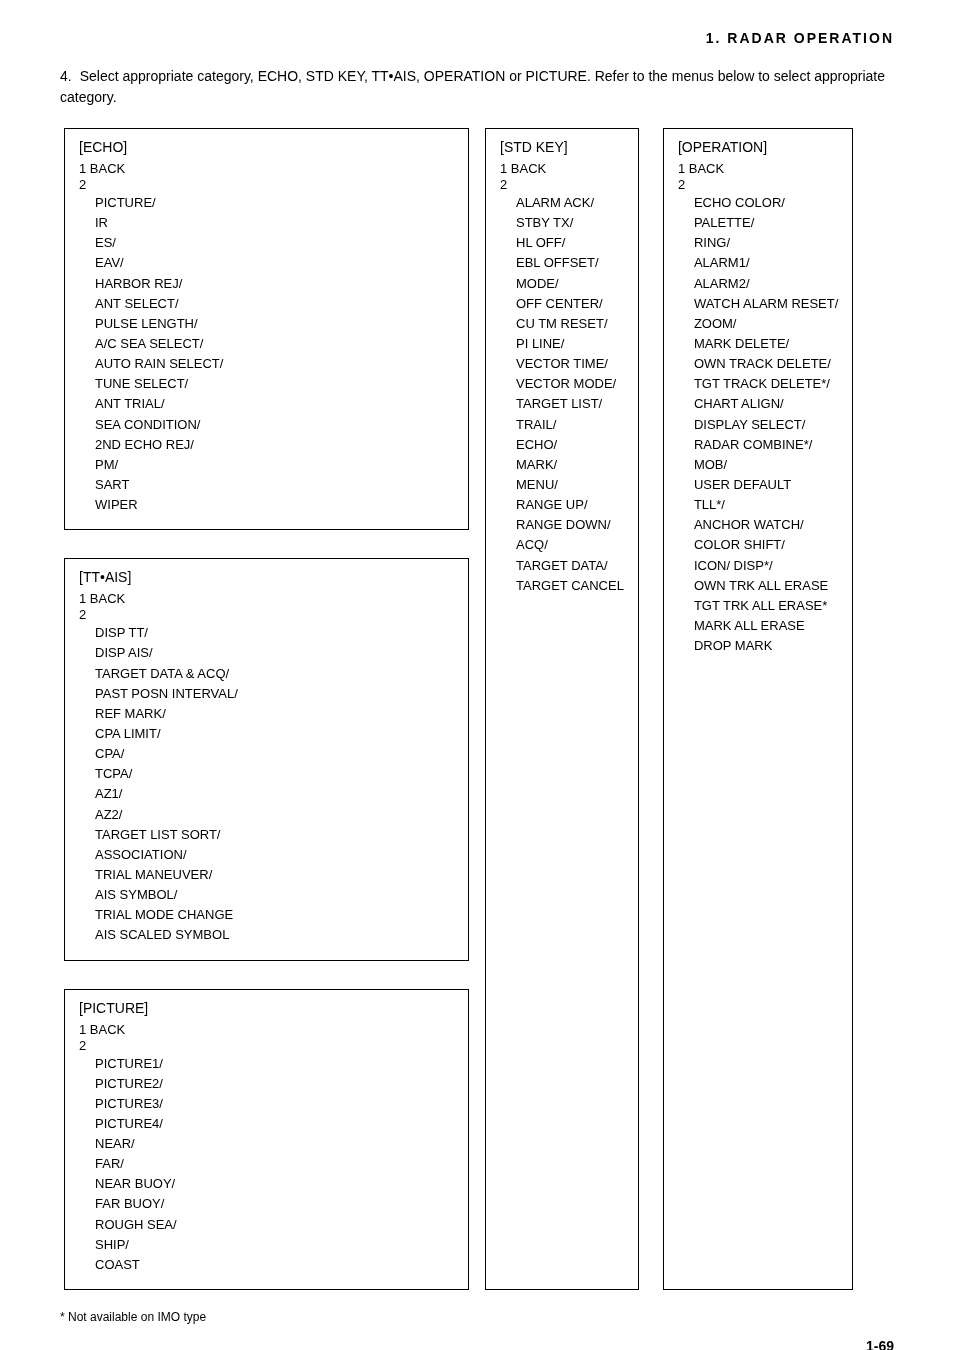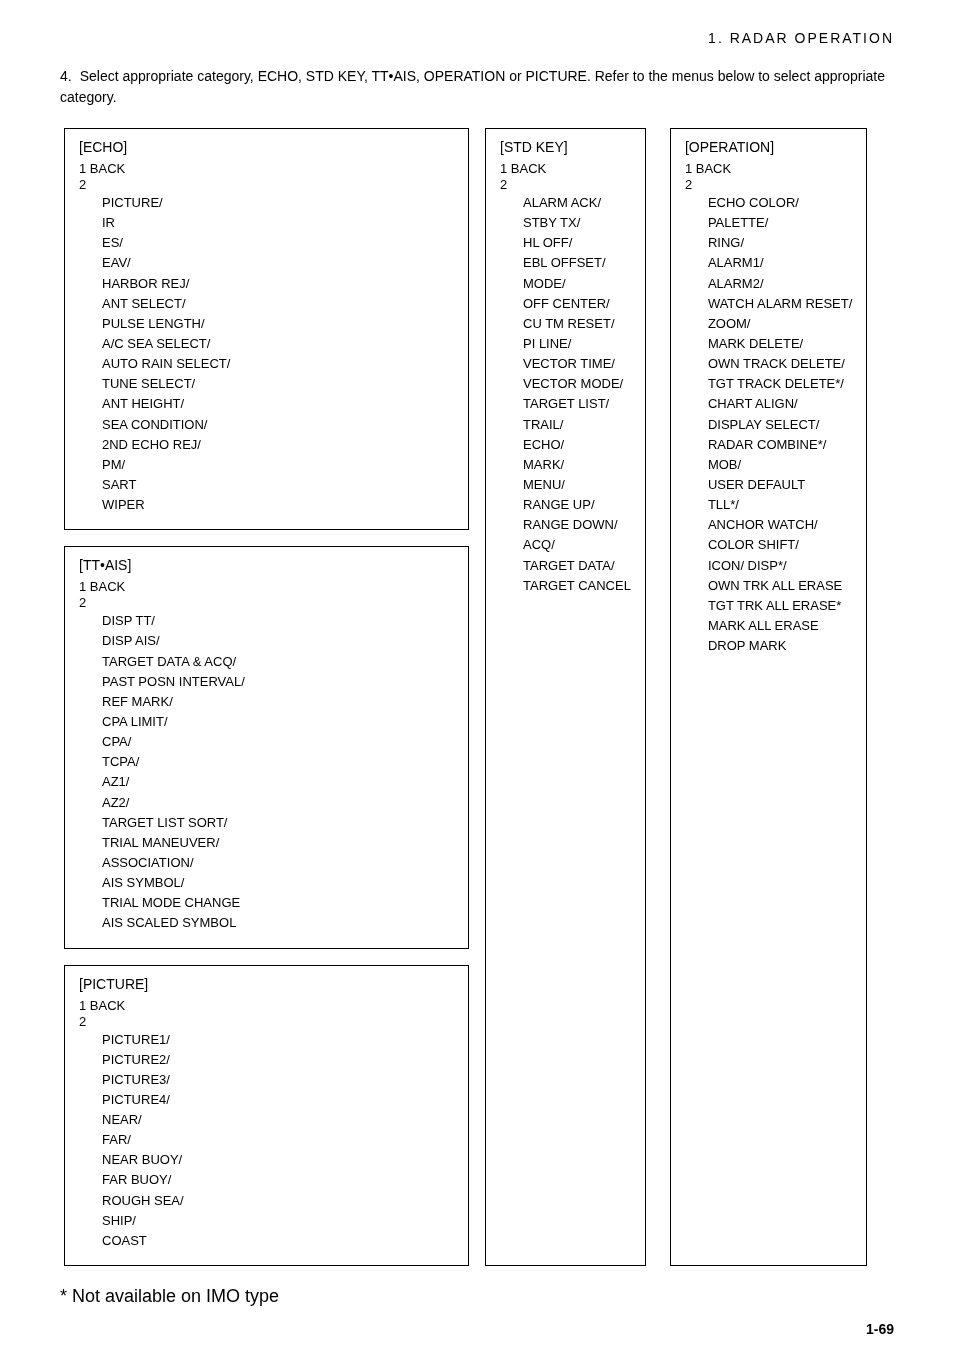--- a/index.html
+++ b/index.html
@@ -14,21 +14,21 @@
     }
     .page-container {
       width: 954px;
       min-height: 1350px;
       padding: 30px 60px 60px 60px;
       position: relative;
     }
     .header-right {
       text-align: right;
       font-size: 14px;
-      font-weight: normal;
+      font-weight: bold;
       margin-bottom: 20px;
       letter-spacing: 2px;
     }
     .intro-text {
       margin-bottom: 16px;
       font-size: 14px;
       line-height: 1.5;
     }
     .intro-text .step-number {
       margin-right: 8px;
@@ -40,39 +40,39 @@
     }
     .menu-box-title {
       font-size: 14px;
       margin-bottom: 6px;
     }
     .menu-item-num {
       font-size: 13px;
       margin-bottom: 1px;
     }
     .menu-item-sub {
-      margin-left: 23px;
+      margin-left: 16px;
       font-size: 13px;
       line-height: 1.55;
     }
     .menu-item-sub div {
       line-height: 1.55;
     }
     .left-col {
       display: flex;
       flex-direction: column;
-      gap: 8px;
+      gap: 20px;
     }
     .right-col {
       display: flex;
       flex-direction: row;
       gap: 16px;
     }
     .footnote {
-      font-size: 18px;
+      font-size: 12px;
       margin-top: 16px;
     }
     .page-number {
       position: absolute;
       bottom: 30px;
       right: 60px;
       font-size: 14px;
       font-weight: bold;
     }
   </style>
@@ -99,21 +99,21 @@
           <div>PICTURE/</div>
           <div>IR</div>
           <div>ES/</div>
           <div>EAV/</div>
           <div>HARBOR REJ/</div>
           <div>ANT SELECT/</div>
           <div>PULSE LENGTH/</div>
           <div>A/C SEA SELECT/</div>
           <div>AUTO RAIN SELECT/</div>
           <div>TUNE SELECT/</div>
-          <div>ANT HEIGHT/</div>
+          <div>ANT TRIAL/</div>
           <div>SEA CONDITION/</div>
           <div>2ND ECHO REJ/</div>
           <div>PM/</div>
           <div>SART</div>
           <div>WIPER</div>
         </div>
       </div>
 
       <div class="menu-box">
         <div class="menu-box-title">[TT•AIS]</div>
@@ -124,22 +124,22 @@
           <div>DISP AIS/</div>
           <div>TARGET DATA &amp; ACQ/</div>
           <div>PAST POSN INTERVAL/</div>
           <div>REF MARK/</div>
           <div>CPA LIMIT/</div>
           <div>CPA/</div>
           <div>TCPA/</div>
           <div>AZ1/</div>
           <div>AZ2/</div>
           <div>TARGET LIST SORT/</div>
+          <div>ASSOCIATION/</div>
           <div>TRIAL MANEUVER/</div>
-          <div>ASSOCIATION/</div>
           <div>AIS SYMBOL/</div>
           <div>TRIAL MODE CHANGE</div>
           <div>AIS SCALED SYMBOL</div>
         </div>
       </div>
 
       <div class="menu-box">
         <div class="menu-box-title">[PICTURE]</div>
         <div class="menu-item-num">1  BACK</div>
         <div class="menu-item-num">2</div>

